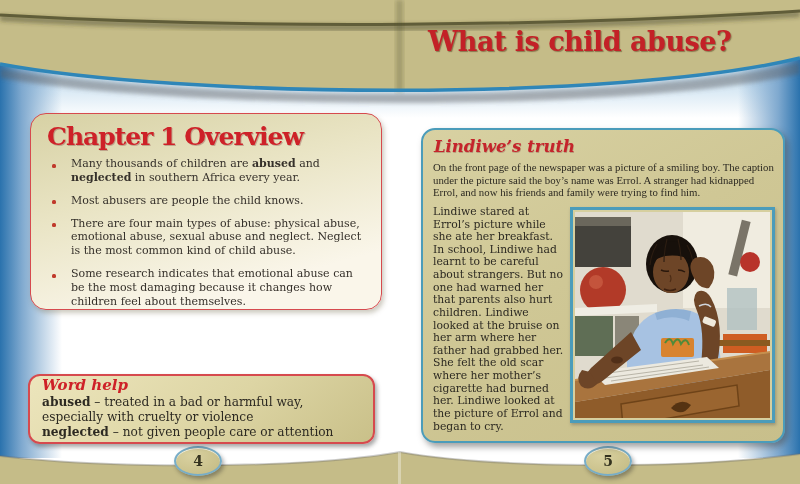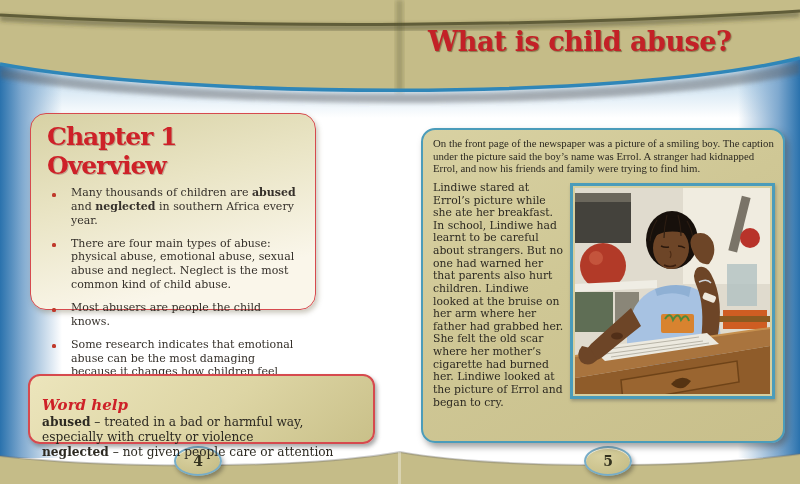--- a/index.html
+++ b/index.html
@@ -34,21 +34,21 @@
     border:2px solid #77adc8;
     box-shadow:2px 3px 4px rgba(40,40,40,0.4), inset 0 1px 0 rgba(255,255,255,0.7);
     display:flex; align-items:center; justify-content:center;
     font-weight:bold; font-size:14px; color:#34321f;
   }
   .page-oval.p4 { left:174px; top:446px; }
   .page-oval.p5 { left:584px; top:446px; }
 
   
   .overview-box {
-    position:absolute; left:30px; top:113px; width:286px; height:197px; z-index:5;
+    position:absolute; left:30px; top:113px; width:352px; height:197px; z-index:5;
     border:1.5px solid #d64a4e; border-radius:16px;
     background:linear-gradient(165deg, #d7d1a4 0%, #e9e4c4 38%, #faf6ea 80%);
     box-shadow:2px 3px 5px rgba(110,100,70,0.35);
     padding:8px 14px 6px 16px;
   }
   .overview-title {
     font-weight:bold; font-size:25px; color:#ce2128; letter-spacing:-1px;
     text-shadow:1px 1px 0 rgba(130,60,60,0.35); margin-bottom:6px;
   }
   ul.bullets { list-style:none; }
@@ -60,21 +60,21 @@
     position:absolute; left:5px; top:6.5px; width:4px; height:4px;
     background:#c0392b; border-radius:1.5px;
   }
   .bold { font-weight:bold; }
 
   .wordhelp-box {
     position:absolute; left:28px; top:374px; width:347px; height:70px; z-index:5;
     border:2px solid #d64a4e; border-radius:12px;
     background:linear-gradient(140deg, #ece5bc 0%, #ddd5a4 55%, #c9c089 100%);
     box-shadow:2px 3px 4px rgba(60,60,60,0.45);
-    padding:20px 12px;
+    padding:0 12px;
   }
   .wordhelp-title { font-style:italic; font-weight:bold; font-size:15px; color:#ce2128; margin-bottom:1px; }
   .wordhelp-entry { font-size:12.2px; line-height:1.22; color:#2d2a22; }
   .wordhelp-entry .term { font-weight:bold; }
 
   
   .case-tab {
     position:absolute; left:443px; top:110px; width:158px; height:26px; z-index:7;
     background:#d8232e; border-radius:9px 9px 0 0;
     box-shadow:3px 1px 3px rgba(70,70,70,0.45);
@@ -128,44 +128,45 @@
 
   <div class="overview-box">
     <div class="overview-title">Chapter 1 Overview</div>
     <ul class="bullets">
       <li>
         <span class="bullet-dot"></span>
         <span><span>Many thousands of children are </span><span class="bold">abused</span><span> and </span><span class="bold">neglected</span><span> in southern Africa every year.</span></span>
       </li>
       <li>
         <span class="bullet-dot"></span>
+        <span><span>Most abusers are people the child knows.</span></span>
+      </li>
+      <li>
+        <span class="bullet-dot"></span>
         <span><span>There are four main types of abuse: physical abuse, emotional abuse, sexual abuse and neglect. Neglect is the most common kind of child abuse.</span></span>
-      </li>
-      <li>
-        <span class="bullet-dot"></span>
-        <span><span>Most abusers are people the child knows.</span></span>
       </li>
       <li>
         <span class="bullet-dot"></span>
         <span><span>Some research indicates that emotional abuse can be the most damaging because it changes how children feel about themselves.</span></span>
       </li>
     </ul>
   </div>
 
   <div class="wordhelp-box">
     <div class="wordhelp-title">Word help</div>
     <div class="wordhelp-entry">
       <span class="term">abused</span><span> – treated in a bad or harmful way, especially with cruelty or violence</span>
     </div>
     <div class="wordhelp-entry">
       <span class="term">neglected</span><span> – not given people care or attention</span>
     </div>
   </div>
 
   <div class="case-box">
+    <div class="story-title">Lindiwe’s truth</div>
     <p class="case-p1">On the front page of the newspaper was a picture of a smiling boy. The caption under the picture said the boy’s name was Errol. A stranger had kidnapped Errol, and now his friends and family were trying to find him.</p>
     <div class="story-body">
       <div class="photo-frame" role="img" aria-label="Girl with braided hair resting her head on her hand, looking sadly at a newspaper on a wooden kitchen table">
         <svg viewBox="0 0 195 206" preserveAspectRatio="none">
 
           <rect x="0" y="0" width="195" height="206" fill="#e0dbce"></rect>
           <rect x="108" y="0" width="87" height="96" fill="#f0ece0"></rect>
 
           <rect x="0" y="5" width="56" height="50" fill="#44423c"></rect>
           <rect x="0" y="5" width="56" height="9" fill="#6b675c"></rect>

